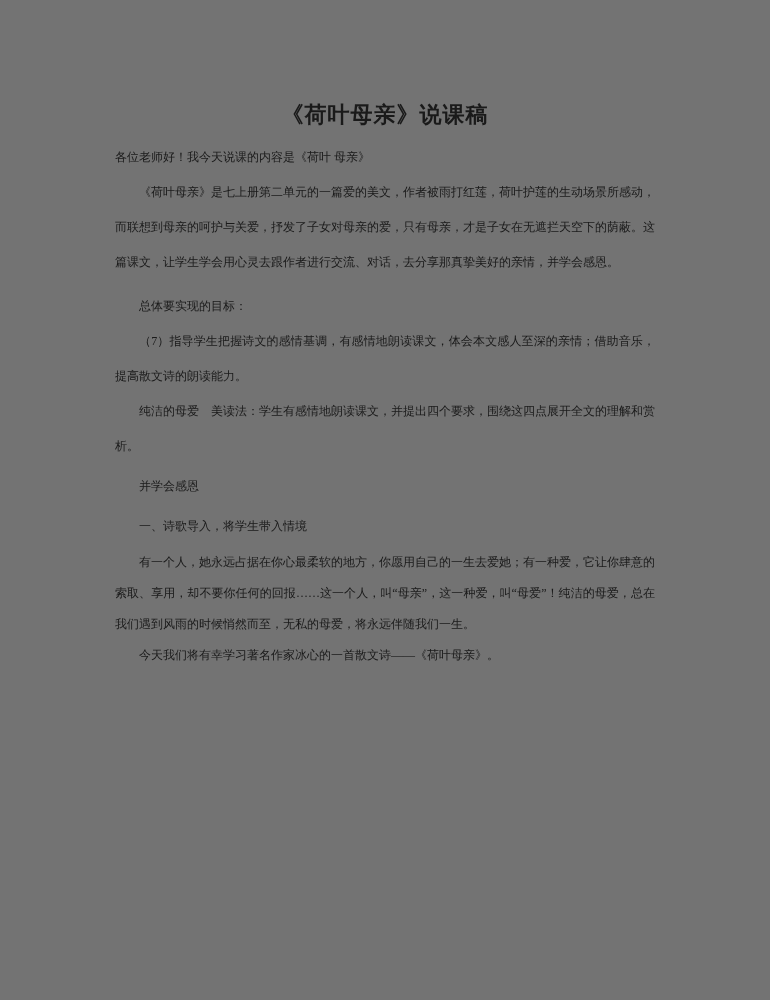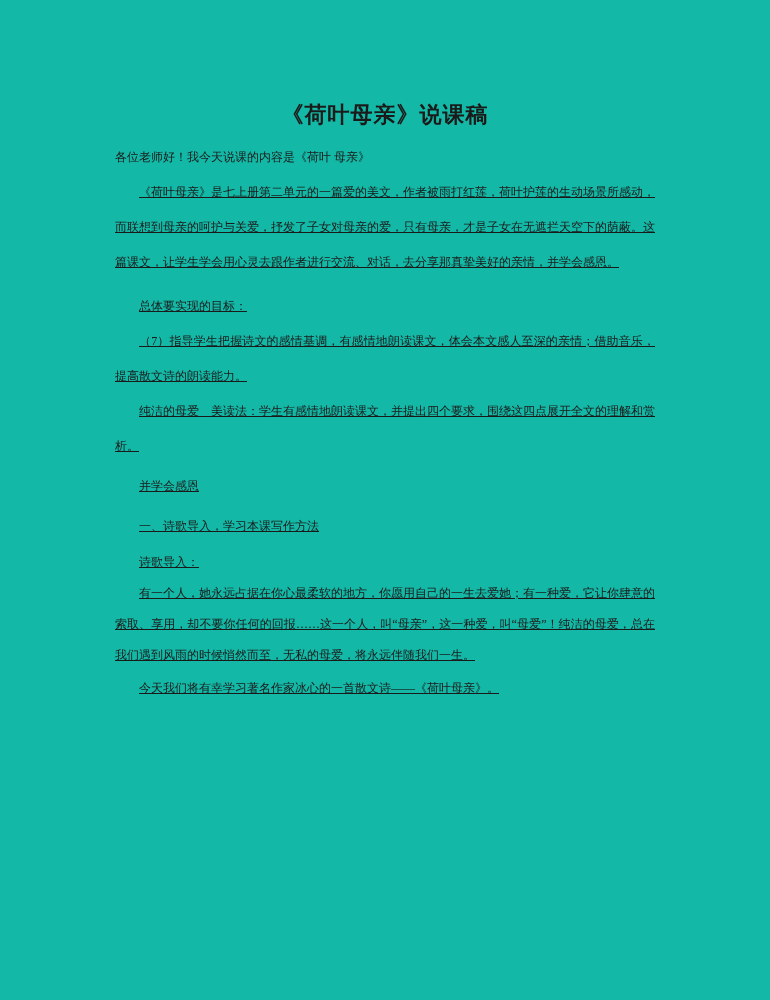--- a/index.html
+++ b/index.html
@@ -10,21 +10,21 @@
     width: 770px;
     height: 1000px;
     background: #ffffff;
     overflow: hidden;
     font-family: "Liberation Serif", "DejaVu Serif", serif;
     color: #1a1a1a;
   }
   .page {
     width: 770px;
     height: 1000px;
-    background: #14b8a6;
+    background: #737373;
     box-sizing: border-box;
   }
   .content {
     width: 540px;
     margin: 0 auto;
     padding-top: 100px;
   }
   .doc-title {
     margin: 0 0 10px 0;
     font-size: 22px;
@@ -36,21 +36,20 @@
   .doc-body .para {
     margin: 0;
     font-size: 12px;
     line-height: 35px;
     text-align: justify;
     text-justify: inter-ideograph;
     word-break: break-all;
   }
   .doc-body .para.indent {
     text-indent: 2em;
-    text-decoration: underline;
   }
   
   .doc-body .para:nth-child(1)  { margin-top: 6px; }   
   .doc-body .para:nth-child(3)  { margin-top: 9px; }   
   .doc-body .para:nth-child(6)  { margin-top: 5px; }   
   .doc-body .para:nth-child(7)  { margin-top: 5px; }   
   .doc-body .para:nth-child(8)  { margin-top: 3px; line-height: 31px; } 
   .doc-body .para:nth-child(9)  { line-height: 31px; } 
   .doc-body .para:nth-child(11) { margin-top: 2px; line-height: 30px; } 
 </style>
@@ -60,19 +59,18 @@
 <div class="page">
   <div class="content">
     <h1 class="doc-title">《荷叶母亲》说课稿</h1>
     <div class="doc-body">
         <p class="para">各位老师好！我今天说课的内容是《荷叶 母亲》</p>
         <p class="para indent">《荷叶母亲》是七上册第二单元的一篇爱的美文，作者被雨打红莲，荷叶护莲的生动场景所感动，而联想到母亲的呵护与关爱，抒发了子女对母亲的爱，只有母亲，才是子女在无遮拦天空下的荫蔽。这篇课文，让学生学会用心灵去跟作者进行交流、对话，去分享那真挚美好的亲情，并学会感恩。</p>
         <p class="para indent">总体要实现的目标：</p>
         <p class="para indent">（7）指导学生把握诗文的感情基调，有感情地朗读课文，体会本文感人至深的亲情；借助音乐，提高散文诗的朗读能力。</p>
         <p class="para indent">纯洁的母爱　美读法：学生有感情地朗读课文，并提出四个要求，围绕这四点展开全文的理解和赏析。</p>
         <p class="para indent">并学会感恩</p>
-        <p class="para indent">一、诗歌导入，学习本课写作方法</p>
-        <p class="para indent">诗歌导入：</p>
+        <p class="para indent">一、诗歌导入，将学生带入情境</p>
         <p class="para indent">有一个人，她永远占据在你心最柔软的地方，你愿用自己的一生去爱她；有一种爱，它让你肆意的索取、享用，却不要你任何的回报……这一个人，叫“母亲”，这一种爱，叫“母爱”！纯洁的母爱，总在我们遇到风雨的时候悄然而至，无私的母爱，将永远伴随我们一生。</p>
         <p class="para indent">今天我们将有幸学习著名作家冰心的一首散文诗——《荷叶母亲》。</p>
       </div>
   </div>
 </div>
 
 </body></html>

